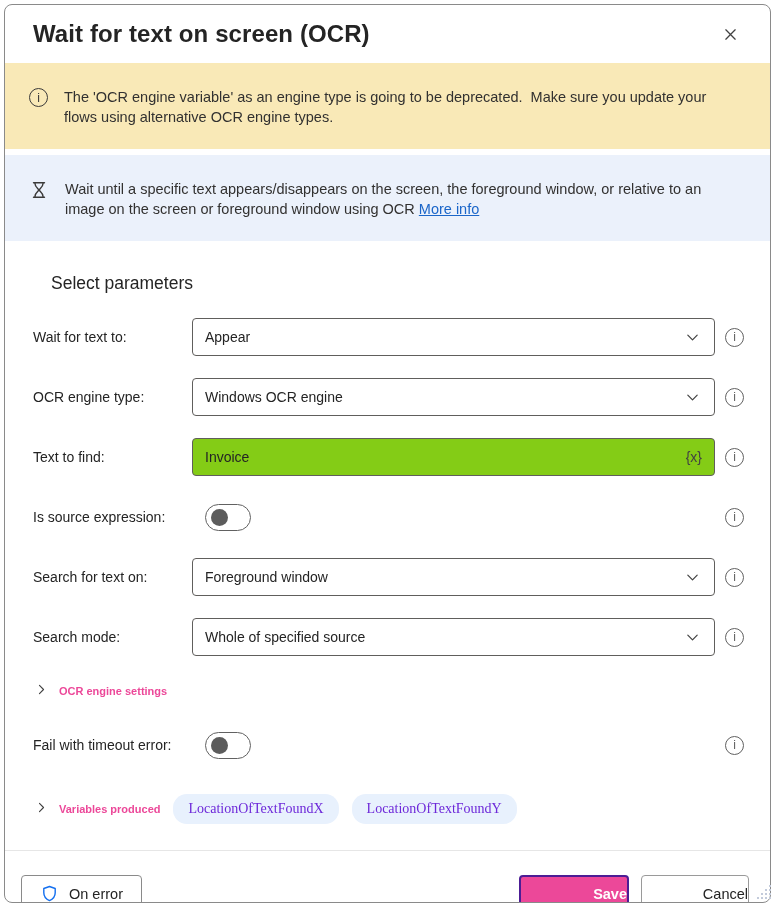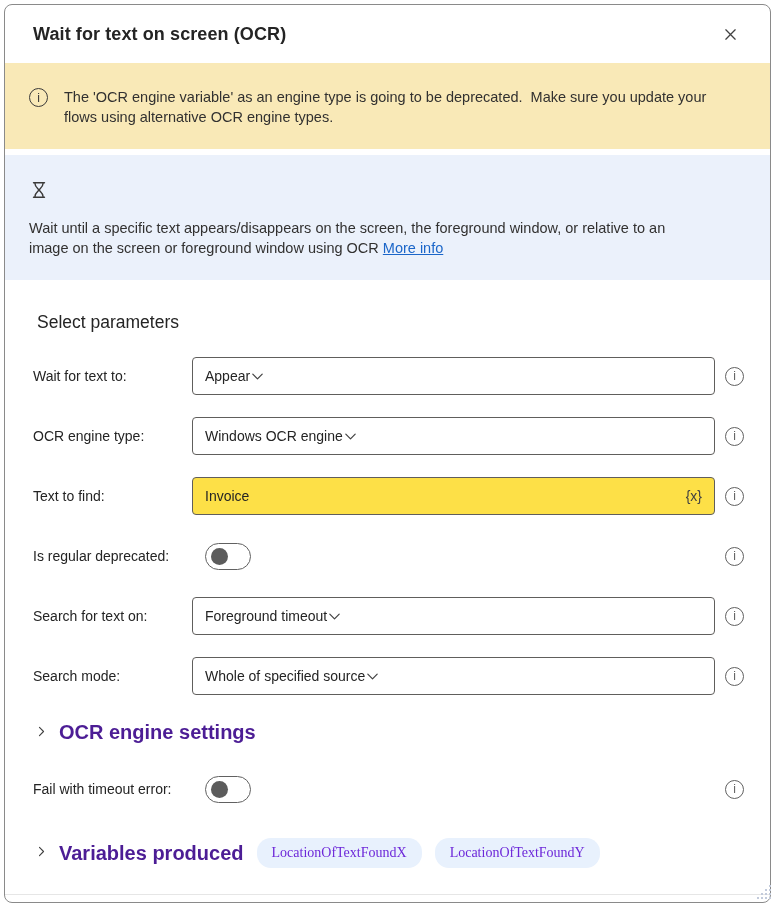--- a/index.html
+++ b/index.html
@@ -10,58 +10,58 @@
     position: absolute; left: 4px; top: 4px; width: 767px; height: 899px;
     background: #fff; border: 1px solid #8a8a8a; border-radius: 8px;
     display: flex; flex-direction: column; overflow: hidden;
   }
 
   
   .dialog-header {
     height: 58px; display: flex; align-items: center; justify-content: space-between;
     padding: 0 26px 0 28px; flex: 0 0 auto;
   }
-  .dialog-title { font-size: 18px; font-weight: 700; color: #242424; letter-spacing: .1px; }
+  .dialog-title { font-size: 24px; font-weight: 700; color: #242424; letter-spacing: .1px; }
   .close-btn { background: none; border: none; cursor: pointer; width: 28px; height: 28px;
     display: flex; align-items: center; justify-content: center; border-radius: 4px; }
 
   
   .banner { display: flex; gap: 16px; padding: 22px 24px; align-items: flex-start; flex: 0 0 auto; }
   .banner.warning { background: #f9e9b7; min-height: 86px; margin-bottom: 6px; }
-  .banner.info    { background: #ebf1fb; min-height: 76px; flex-direction: column; }
+  .banner.info    { background: #ebf1fb; min-height: 76px; }
   .banner p { font-size: 14.5px; line-height: 20px; color: #323130; max-width: 668px; padding-top: 2px; white-space: pre-wrap; }
   .banner .bicon { flex: 0 0 auto; margin-top: 3px; display: inline-flex; }
   .info-outline {
     width: 19px; height: 19px; border: 1.4px solid #3b3a39; border-radius: 50%;
     display: inline-flex; align-items: center; justify-content: center;
     font-size: 12px; color: #3b3a39; font-weight: 400;
   }
   .info-outline::after { content: "i"; }
   a.more-info { color: #1b66c9; text-decoration: underline; cursor: pointer; }
 
   
   .content { padding: 0 26px 0 28px; flex: 1 1 auto; }
-  .section-title { font-size: 17.5px; font-weight: 400; color: #242424; margin: 32px 0 24px 4px; }
+  .section-title { font-size: 17.5px; font-weight: 400; color: #242424; margin: 32px 0 24px 18px; }
 
   .form-row {
     display: grid; grid-template-columns: 159px 523px 1fr;
     align-items: center; margin-bottom: 22px; min-height: 38px;
   }
   .form-row .field-label { font-size: 14px; color: #242424; padding-right: 10px; }
 
   .combobox {
     height: 38px; border: 1px solid #605e5c; border-radius: 4px; background: #fff;
-    display: flex; align-items: center; 
+    display: flex; align-items: center; justify-content: space-between;
     padding: 0 12px 0 12px; cursor: pointer;
   }
   .combobox .cb-value { font-size: 14px; color: #242424; }
   .combobox .chev { display: inline-flex; margin-right: 2px; }
 
   .textbox {
-    height: 38px; border: 1px solid #605e5c; border-radius: 4px; background: #fde047;
+    height: 38px; border: 1px solid #605e5c; border-radius: 4px; background: #84cc16;
     display: flex; align-items: center; padding: 0 6px 0 0; overflow: hidden;
   }
   .textbox input {
     flex: 1 1 auto; border: none; outline: none; height: 100%; padding: 0 12px;
     font-size: 14px; font-family: "Liberation Sans", sans-serif; color: #242424; background: transparent;
   }
   .var-picker {
     flex: 0 0 auto; background: none; border: none; cursor: pointer;
     font-size: 14px; color: #424242; padding: 4px 6px; border-radius: 3px;
   }
@@ -79,21 +79,21 @@
     width: 46px; height: 27px; border: 1px solid #616161; border-radius: 14px;
     background: #fff; position: relative; cursor: pointer; margin-left: 13px;
   }
   .toggle .knob {
     position: absolute; left: 5px; top: 4px; width: 17px; height: 17px;
     border-radius: 50%; background: #5c5c5c;
   }
 
   
   .collapsible { display: flex; align-items: center; gap: 11px; margin: 26px 0 26px 2px; cursor: pointer; }
-  .collapsible .c-label { font-size: 20px; font-weight: 700; color: #4c1d95; }
+  .collapsible .c-label { font-size: 11px; font-weight: 700; color: #ec4899; }
   .pills { display: inline-flex; gap: 13px; margin-left: 2px; }
   .pill {
     background: #e8f1fd; color: #6d28d9; font-size: 14px; line-height: 1;
     padding: 8px 15px; border-radius: 14px; cursor: pointer; border: none;
     font-family: Liberation Serif, serif;
   }
 
   
   .dialog-footer {
     flex: 0 0 auto; border-top: 1px solid #e6e6e6; height: 86px;
@@ -172,33 +172,33 @@
     <div class="form-row">
       <span class="field-label">Text to find:</span>
       <div class="textbox">
         <input type="text" value="Invoice" style="">
         <button class="var-picker">{x}</button>
       </div>
       <span class="row-info"><button class="info-btn"></button></span>
     </div>
 
     <div class="form-row">
-      <span class="field-label">Is regular deprecated:</span>
+      <span class="field-label">Is source expression:</span>
       <div>
           <div class="toggle">
             <span class="knob"></span>
           </div>
         </div>
       <span class="row-info"><button class="info-btn"></button></span>
     </div>
 
     <div class="form-row">
       <span class="field-label">Search for text on:</span>
       <div class="combobox">
-        <span class="cb-value">Foreground timeout</span>
+        <span class="cb-value">Foreground window</span>
         <span class="chev">
             <svg width="15" height="15" viewBox="0 0 16 16">
               <path d="M3 5.5l5 5 5-5" fill="none" stroke="#424242" stroke-width="1.3" stroke-linecap="round" stroke-linejoin="round"></path>
             </svg>
           </span>
       </div>
       <span class="row-info"><button class="info-btn"></button></span>
     </div>
 
     <div class="form-row">

